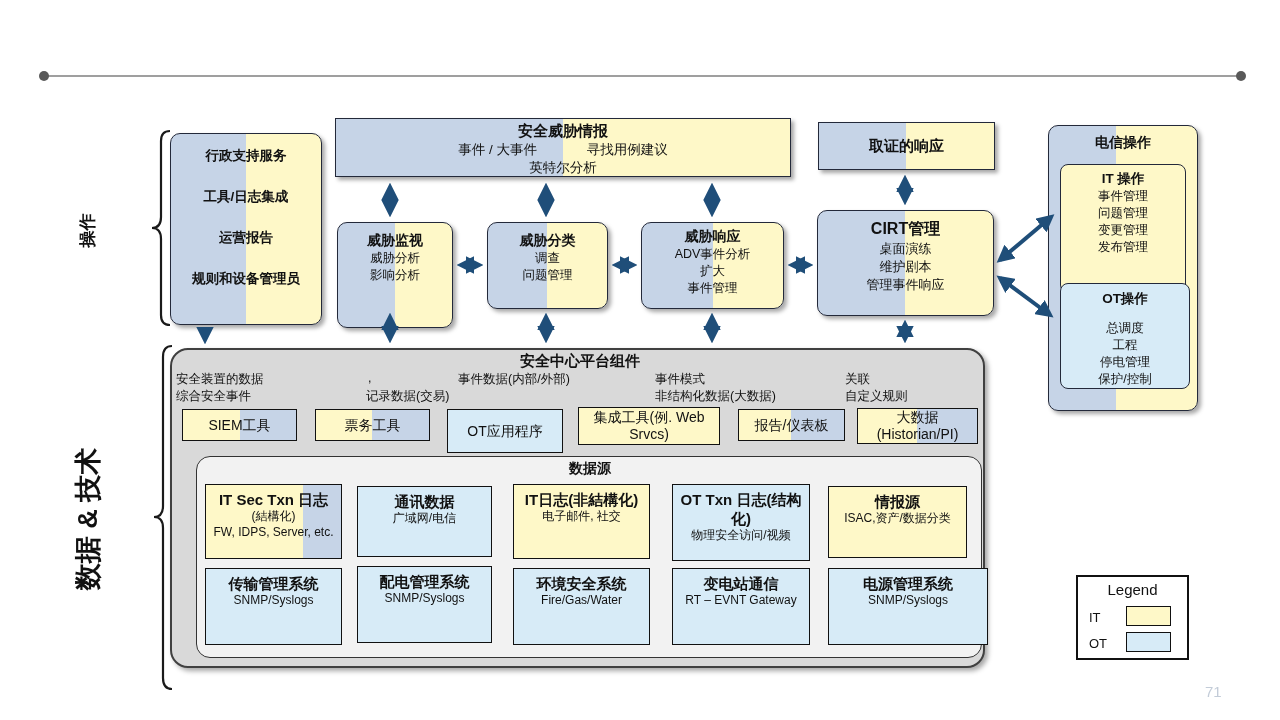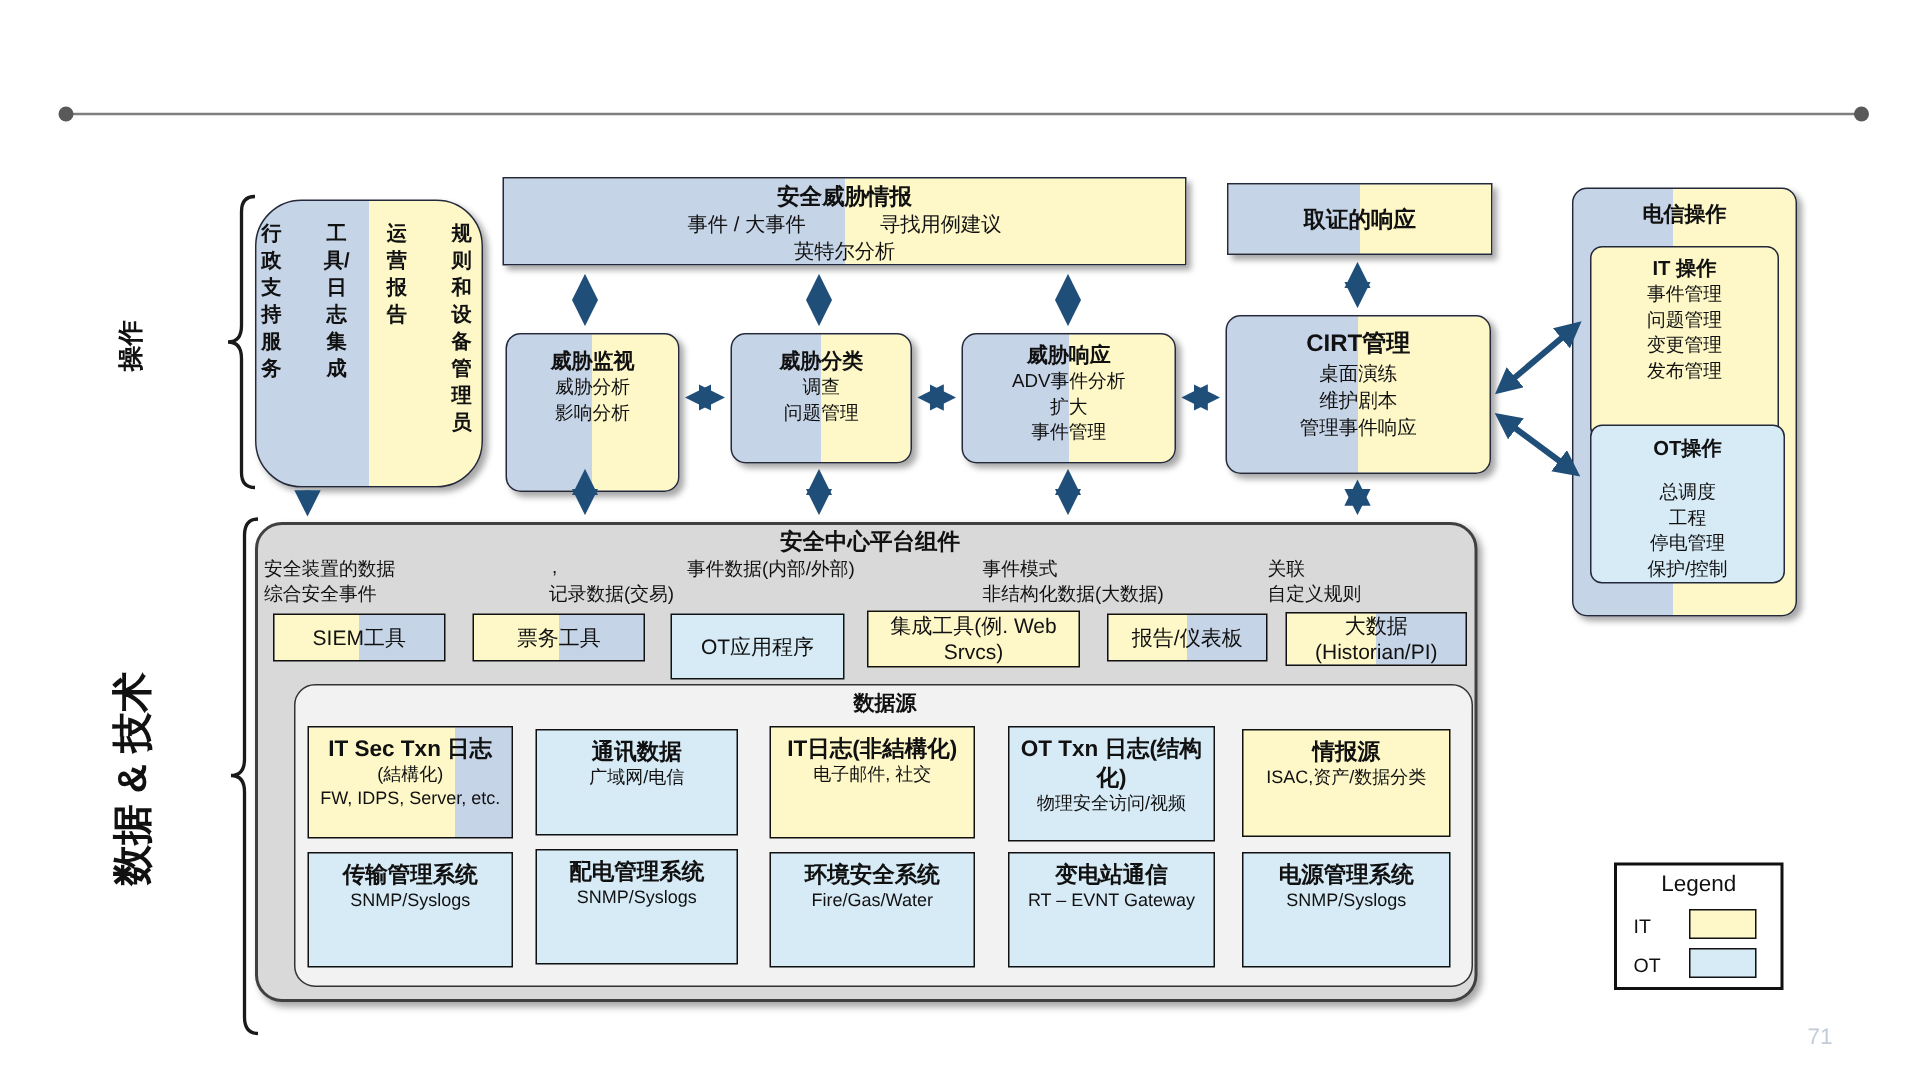--- a/index.html
+++ b/index.html
@@ -19,21 +19,21 @@
   .split-yb{background:linear-gradient(to right,var(--yellow) 50%,var(--blue) 0);}
   .bg-y{background:var(--yellow);} .bg-ot{background:var(--otblue);}
   .slide-title{position:absolute;left:40px;top:20px;font-size:23px;font-weight:bold;color:var(--cyan);}
   .vlabel{position:absolute;font-weight:bold;transform:rotate(-90deg);white-space:nowrap;text-align:center;}
   .toolbox{position:absolute;box-sizing:border-box;border:1.4px solid #111;display:flex;
            align-items:center;justify-content:center;font-size:14px;text-align:center;line-height:1.2;padding:1px 2px;}
   .dsbox{position:absolute;box-sizing:border-box;border:1.4px solid #111;font-size:12px;
          text-align:center;padding:5px 3px 2px;line-height:1.28;}
   .dsbox .bt{font-size:15px;}
   .ann{position:absolute;font-size:12.5px;white-space:nowrap;}
-  .lines{display:flex;flex-direction:row;border-radius:31px;}
+  .lines{display:flex;flex-direction:column;}
   svg.overlay{position:absolute;left:0;top:0;pointer-events:none;}
 </style>
 </head>
 <body>
 
 <div class="canvas">
 
   <svg class="overlay" width="1280" height="100">
     <line x1="48" y1="76" x2="1238" y2="76" stroke="#7f7f7f" stroke-width="1.6"></line>
     <circle cx="44" cy="76" r="5" fill="#595959"></circle>
@@ -160,21 +160,21 @@
     <div>SNMP/Syslogs</div>
   </div>
   <div class="dsbox bg-ot" style="left:513px;top:568px;width:137px;height:77px;">
     <div class="bt">环境安全系统</div>
     <div>Fire/Gas/Water</div>
   </div>
   <div class="dsbox bg-ot" style="left:672px;top:568px;width:138px;height:77px;">
     <div class="bt">变电站通信</div>
     <div>RT – EVNT Gateway</div>
   </div>
-  <div class="dsbox bg-ot" style="left:828px;top:568px;width:139px;height:77px;">
+  <div class="dsbox bg-ot" style="left:828px;top:568px;width:160px;height:77px;">
     <div class="bt">电源管理系统</div>
     <div>SNMP/Syslogs</div>
   </div>
 
   <div class="abs" style="left:1076px;top:575px;width:113px;height:85px;border:2.5px solid #111;background:#fff;">
     <div style="text-align:center;font-size:15px;margin-top:4px;">Legend</div>
     <div style="position:absolute;left:11px;top:33px;font-size:13px;">IT</div>
     <div class="abs bg-y" style="left:48px;top:29px;width:45px;height:20px;border:1.2px solid #111;"></div>
     <div style="position:absolute;left:11px;top:59px;font-size:13px;">OT</div>
     <div class="abs bg-ot" style="left:48px;top:55px;width:45px;height:20px;border:1.2px solid #111;"></div>

